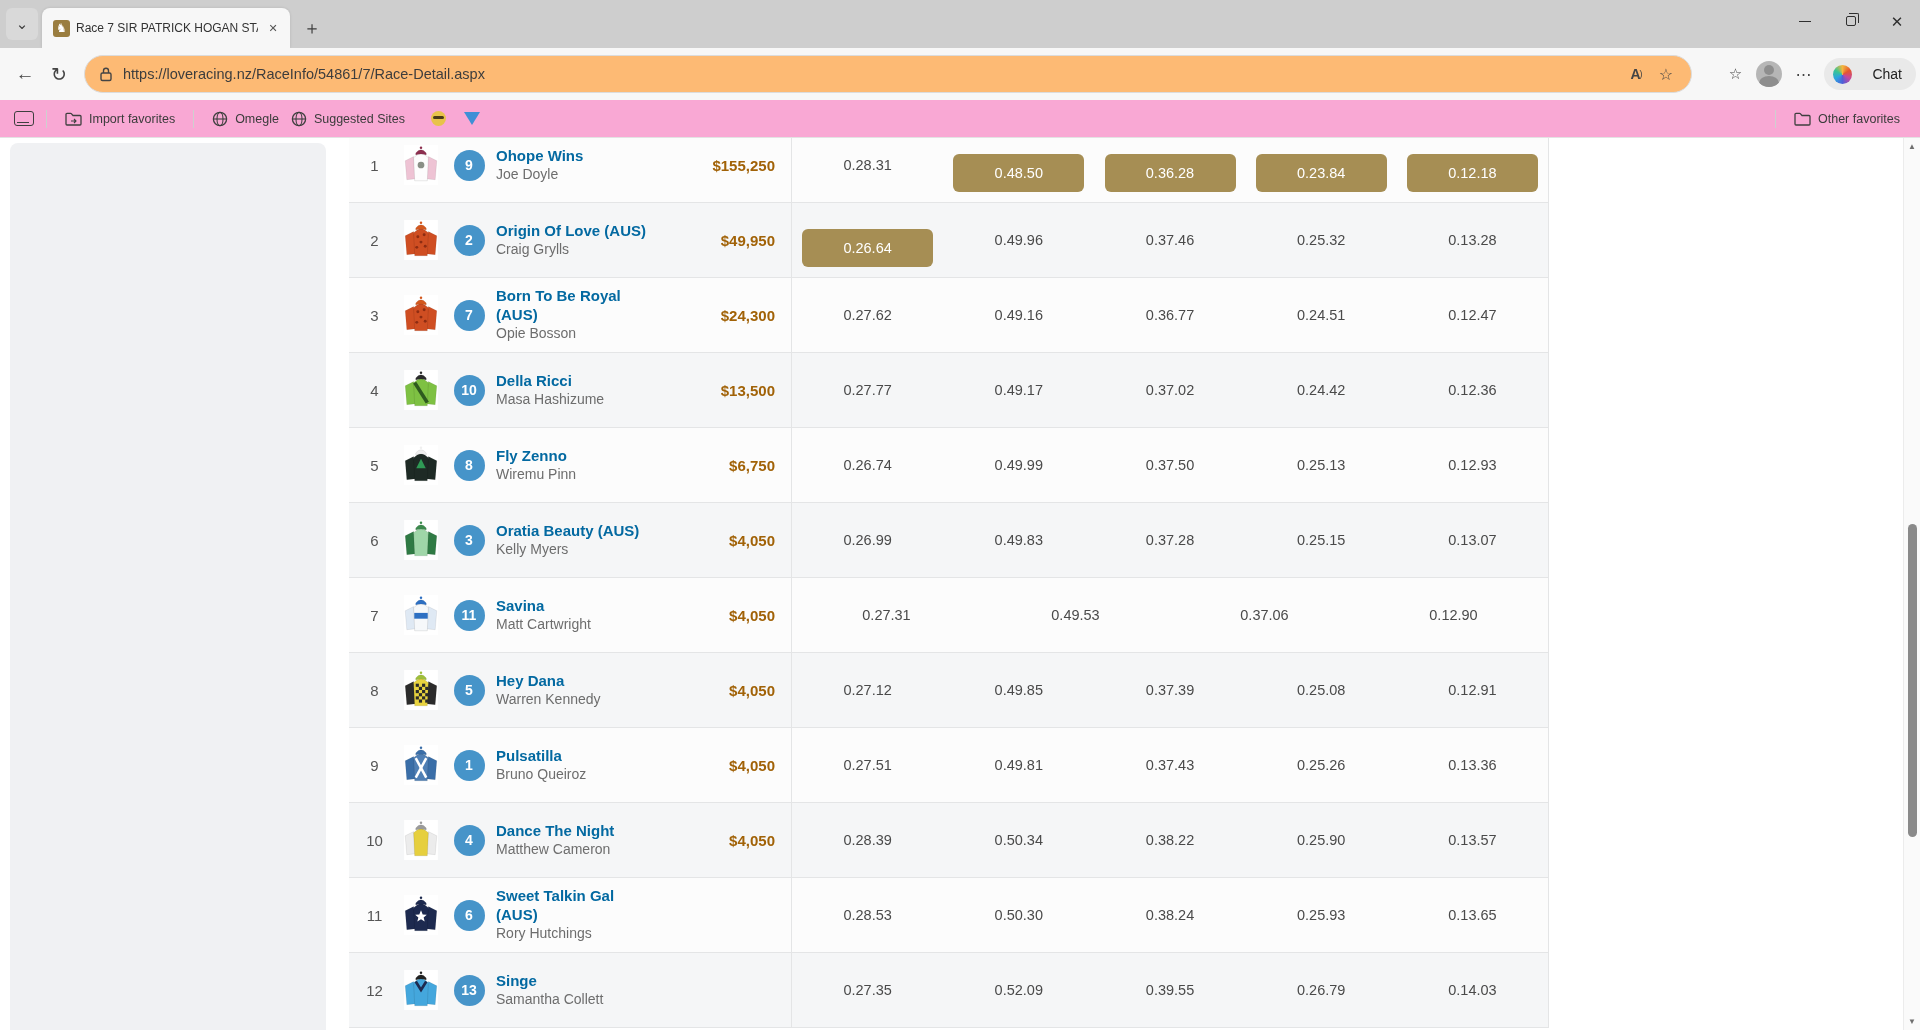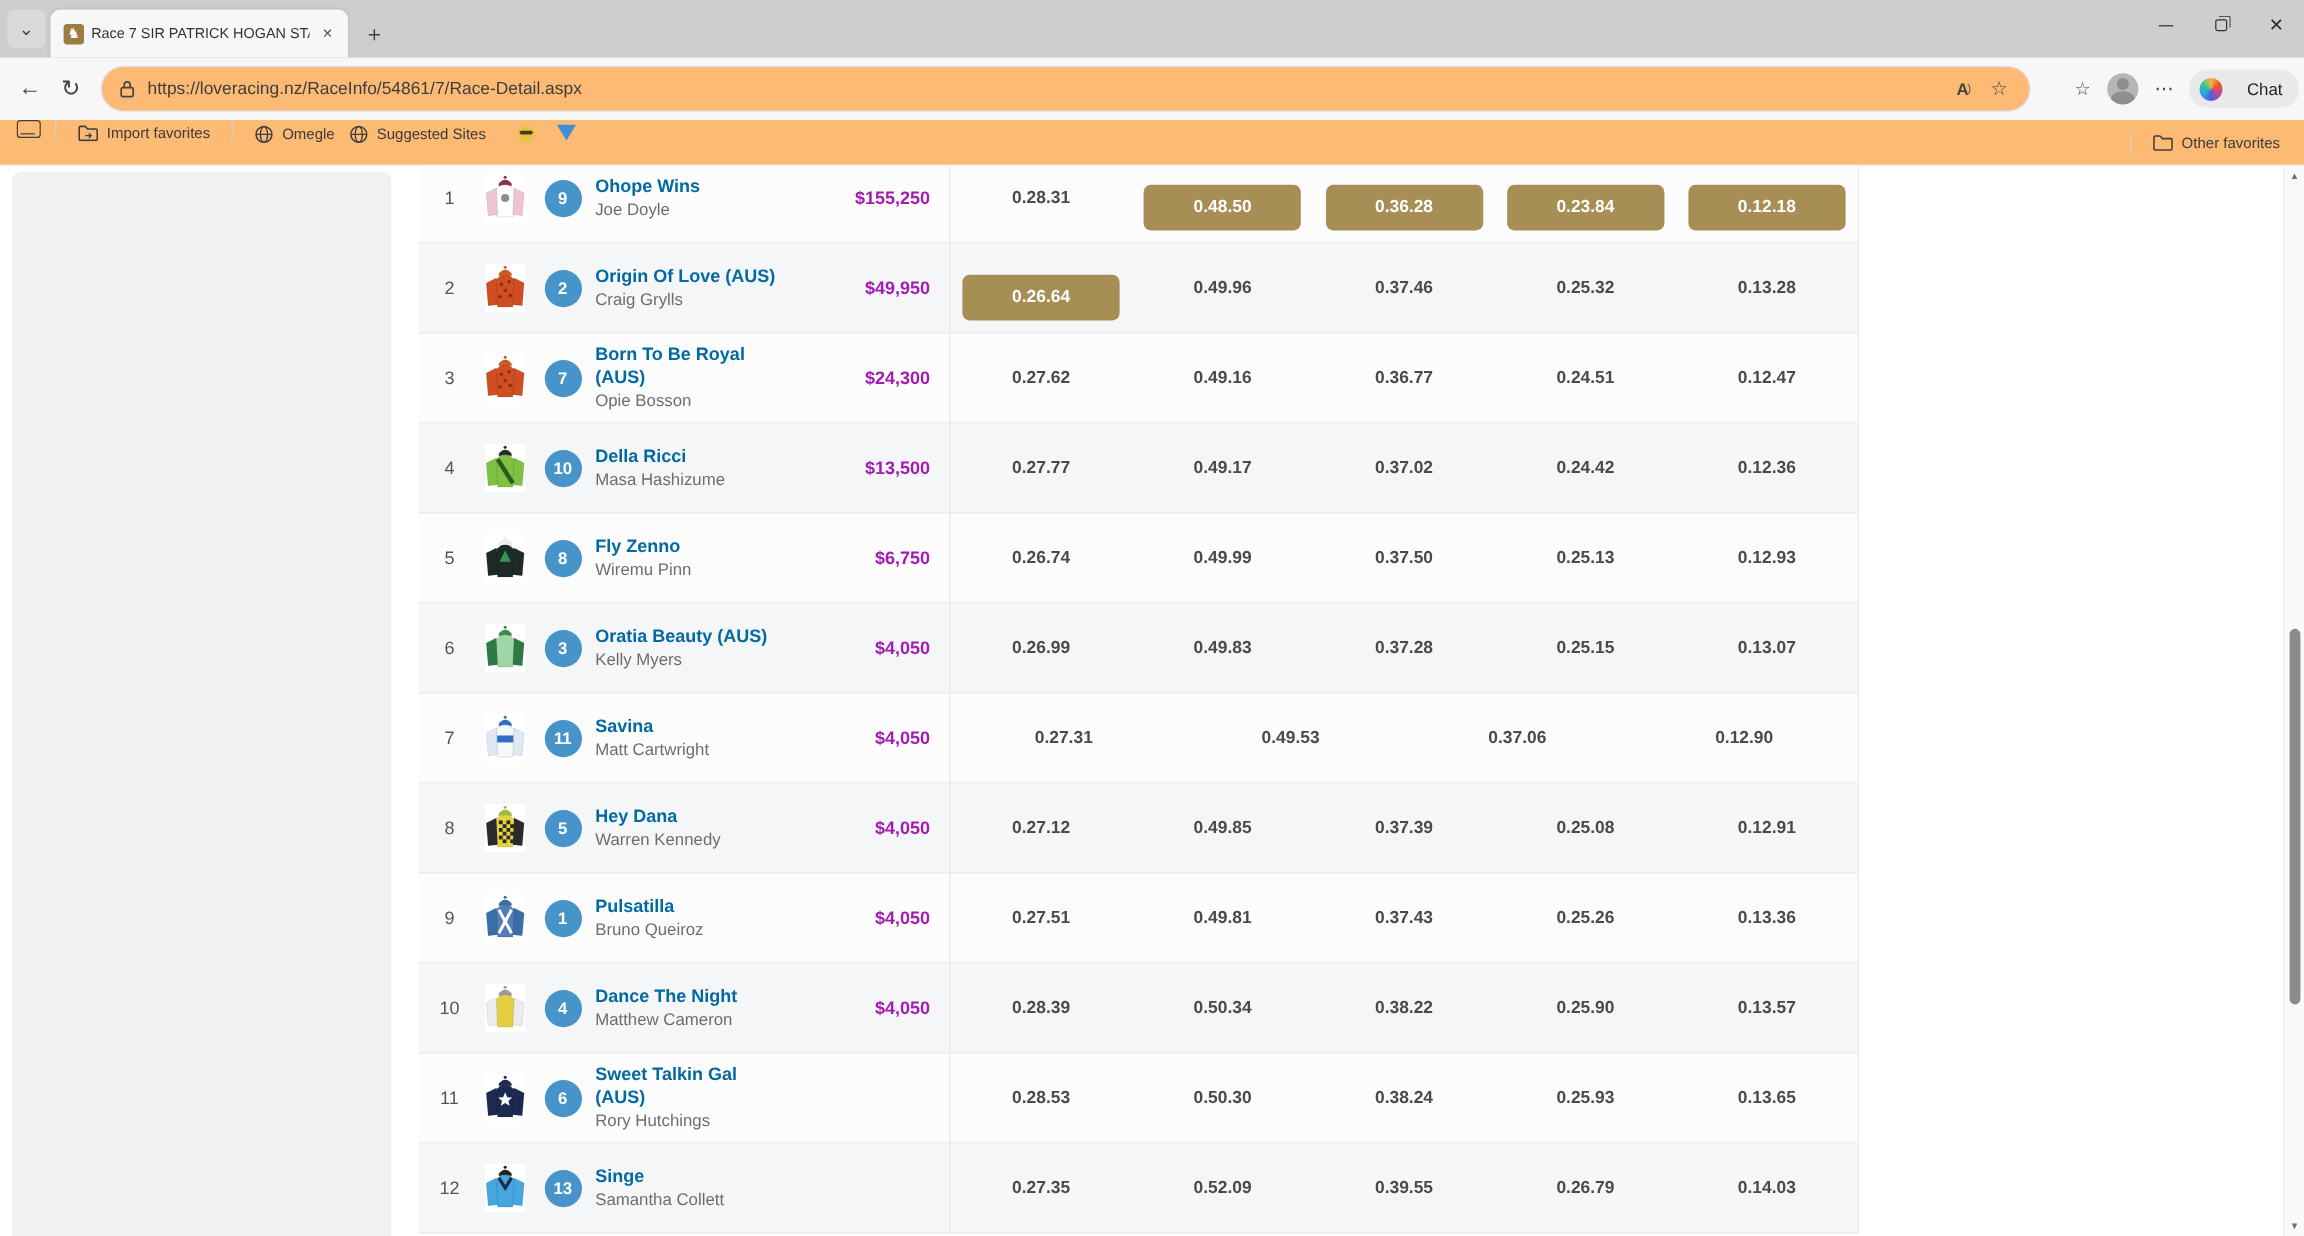--- a/index.html
+++ b/index.html
@@ -32,21 +32,21 @@
   .read-aloud small { font-size:9px; vertical-align:super; font-weight:400; }
   .tool-right { position:absolute; right:4px; top:7px; height:38px; display:flex; align-items:center; gap:6px; }
   .avatar { width:26px; height:26px; border-radius:50%; background:#b6b6b6; position:relative; overflow:hidden; cursor:pointer; }
   .avatar::before { content:""; position:absolute; left:8px; top:4px; width:10px; height:10px; border-radius:50%; background:#8e8e8e; }
   .avatar::after { content:""; position:absolute; left:3px; top:15px; width:20px; height:14px; border-radius:50%; background:#8e8e8e; }
   .chat-pill { height:32px; border-radius:16px; background:#e9e9e9; display:flex; align-items:center; gap:20px; padding:0 14px 0 9px; cursor:pointer; }
   .copilot { width:19px; height:19px; border-radius:50%; background:conic-gradient(#f4b63f,#e5562e,#c446a0,#4e60d8,#2aa5e0,#38c593,#f4b63f); }
   .chat-label { font-size:14px; color:#222; }
 
   
-  .favbar { position:relative; height:38px; background:#fdba74; border-bottom:1px solid #e3e3e3; display:flex; align-items:flex-start; font-size:12.5px; color:#3b3b3b; }
+  .favbar { position:relative; height:38px; background:#f9a8d4; border-bottom:1px solid #e3e3e3; display:flex; align-items:center; font-size:12.5px; color:#3b3b3b; }
   .favbar .vdiv { width:1px; height:18px; background:#cfcfcf; margin:0 12px; }
   .fav-item { display:flex; align-items:center; gap:7px; padding:4px 6px; border-radius:4px; cursor:pointer; white-space:nowrap; }
   .sidebar-ic { width:20px; height:15px; border:1.4px solid #3f3f3f; border-radius:3px; position:relative; margin-left:14px; }
   .sidebar-ic::before { content:""; position:absolute; left:2px; bottom:2px; width:12px; height:0; border-top:1.4px solid #3f3f3f; }
   .gold-fav { width:15px; height:15px; border-radius:50%; background:#e8c34a; position:relative; }
   .gold-fav::before { content:""; position:absolute; left:2px; top:5px; width:11px; height:3px; background:#4a3a18; border-radius:2px; }
   .blue-fav { width:0; height:0; border-left:8px solid transparent; border-right:8px solid transparent; border-top:13px solid #3f8fd6; position:relative; }
   .fav-right { position:absolute; right:14px; top:0; height:100%; display:flex; align-items:center; }
 
   
@@ -55,24 +55,24 @@
   .results { position:absolute; left:349px; top:-10px; width:1200px; border-right:1px solid #e4e5e6; }
   .row { display:flex; align-items:center; height:75px; border-bottom:1px solid #e4e5e6; background:#fcfcfc; }
   .row.alt { background:#f5f6f7; }
   .cell-pos { width:51px; text-align:center; font-size:15px; color:#555; }
   .cell-silk { width:42px; display:flex; justify-content:center; }
   .cell-badge { width:54px; display:flex; justify-content:center; }
   .badge { width:31px; height:31px; border-radius:50%; background:#4694c9; color:#fff; font-size:14px; font-weight:700; display:flex; align-items:center; justify-content:center; }
   .cell-name { flex:1; line-height:1.25; }
   .horse-link { font-size:15px; font-weight:700; color:#0369a1; text-decoration:none; cursor:pointer; display:inline-block; }
   .jockey { font-size:14px; color:#6d6d6d; }
-  .cell-prize { width:133px; padding-right:16px; text-align:right; font-size:15px; font-weight:700; color:#a21caf; }
+  .cell-prize { width:133px; padding-right:16px; text-align:right; font-size:15px; font-weight:700; color:#a16207; }
   .cell-sep { align-self:stretch; width:0; border-right:1px solid #e4e5e6; }
   .times { display:flex; width:756px; align-self:stretch; }
-  .tcell { flex:1; display:flex; align-items:center; justify-content:center; font-size:14.5px; color:#4a4a4a;font-weight:bold; }
+  .tcell { flex:1; display:flex; align-items:center; justify-content:center; font-size:14.5px; color:#4a4a4a; }
   .tpill { width:131px; height:38px; border-radius:6px; background:#a68e54; color:#fff; display:flex; align-items:center; justify-content:center;margin-top:16px; }
 
   
   .scrollbar { position:absolute; right:0; top:0; width:17px; height:892px; background:#fafafa; border-left:1px solid #ececec; }
   .sb-arrow { position:absolute; left:0; width:100%; text-align:center; font-size:8px; color:#6f6f6f; cursor:pointer; }
   .sb-thumb { position:absolute; left:4px; top:386px; width:9px; height:313px; border-radius:5px; background:#8a8a8a; cursor:pointer; }
 
   svg { display:block; }
 </style>
 </head>

